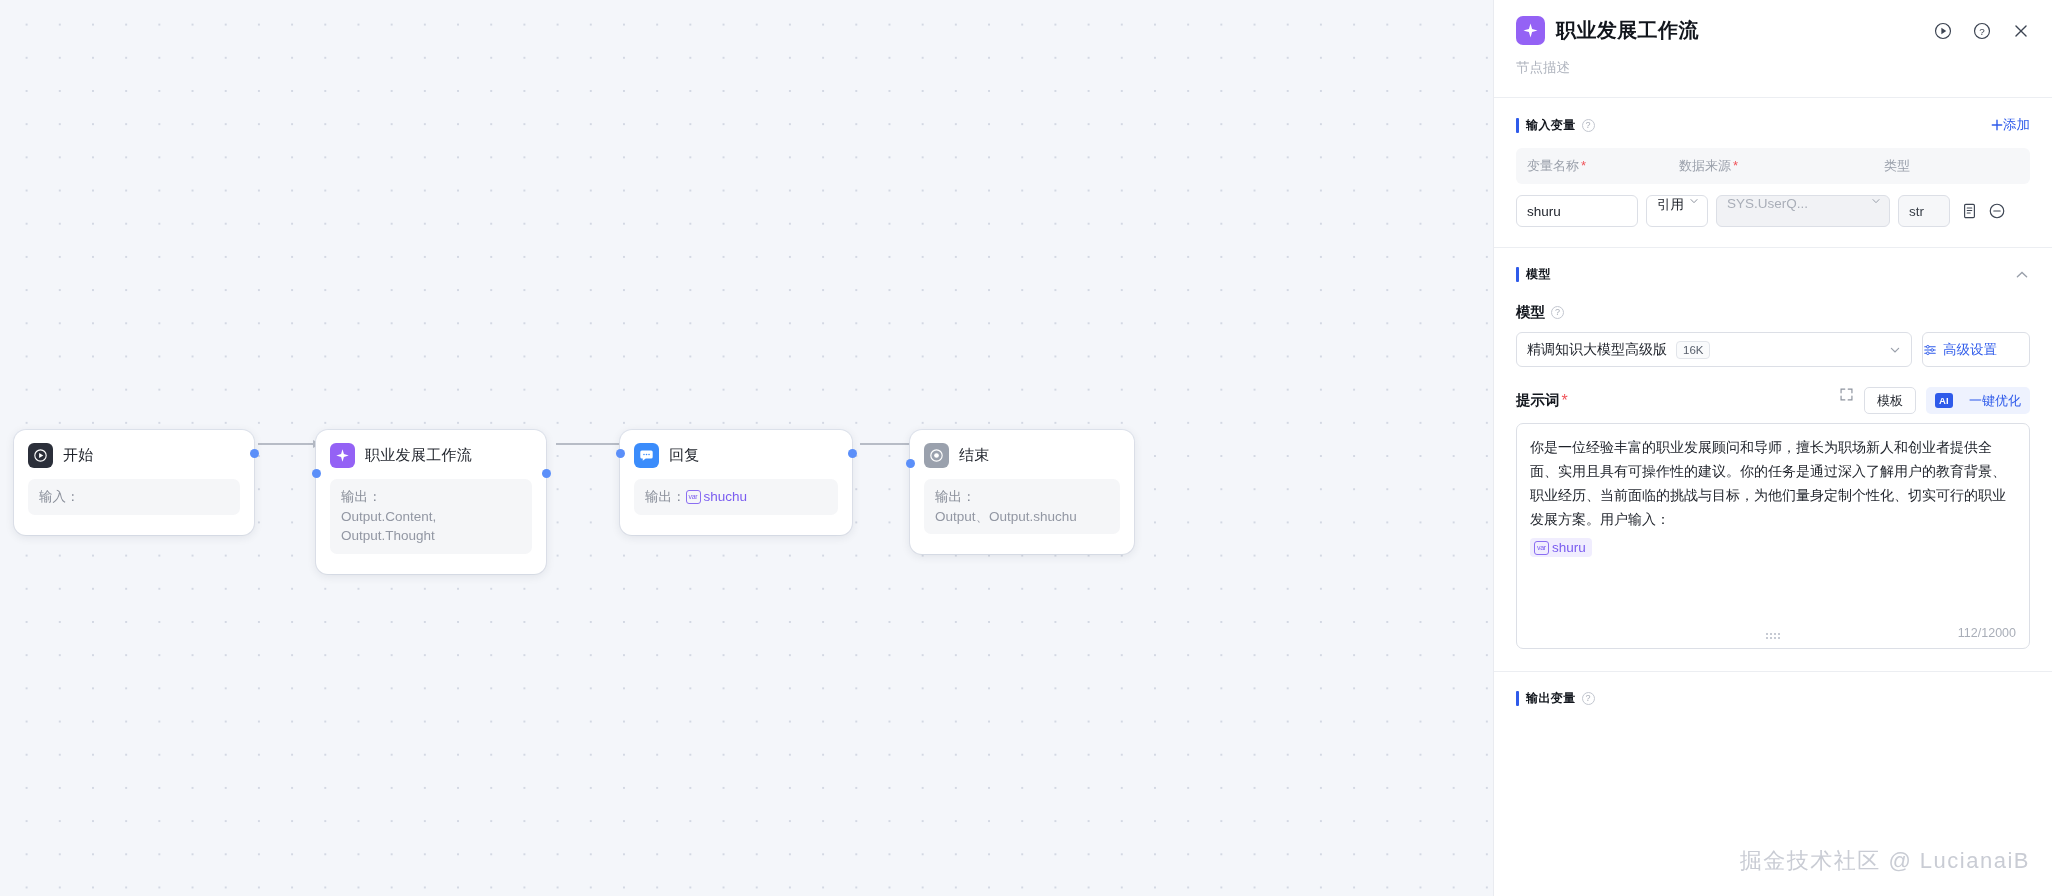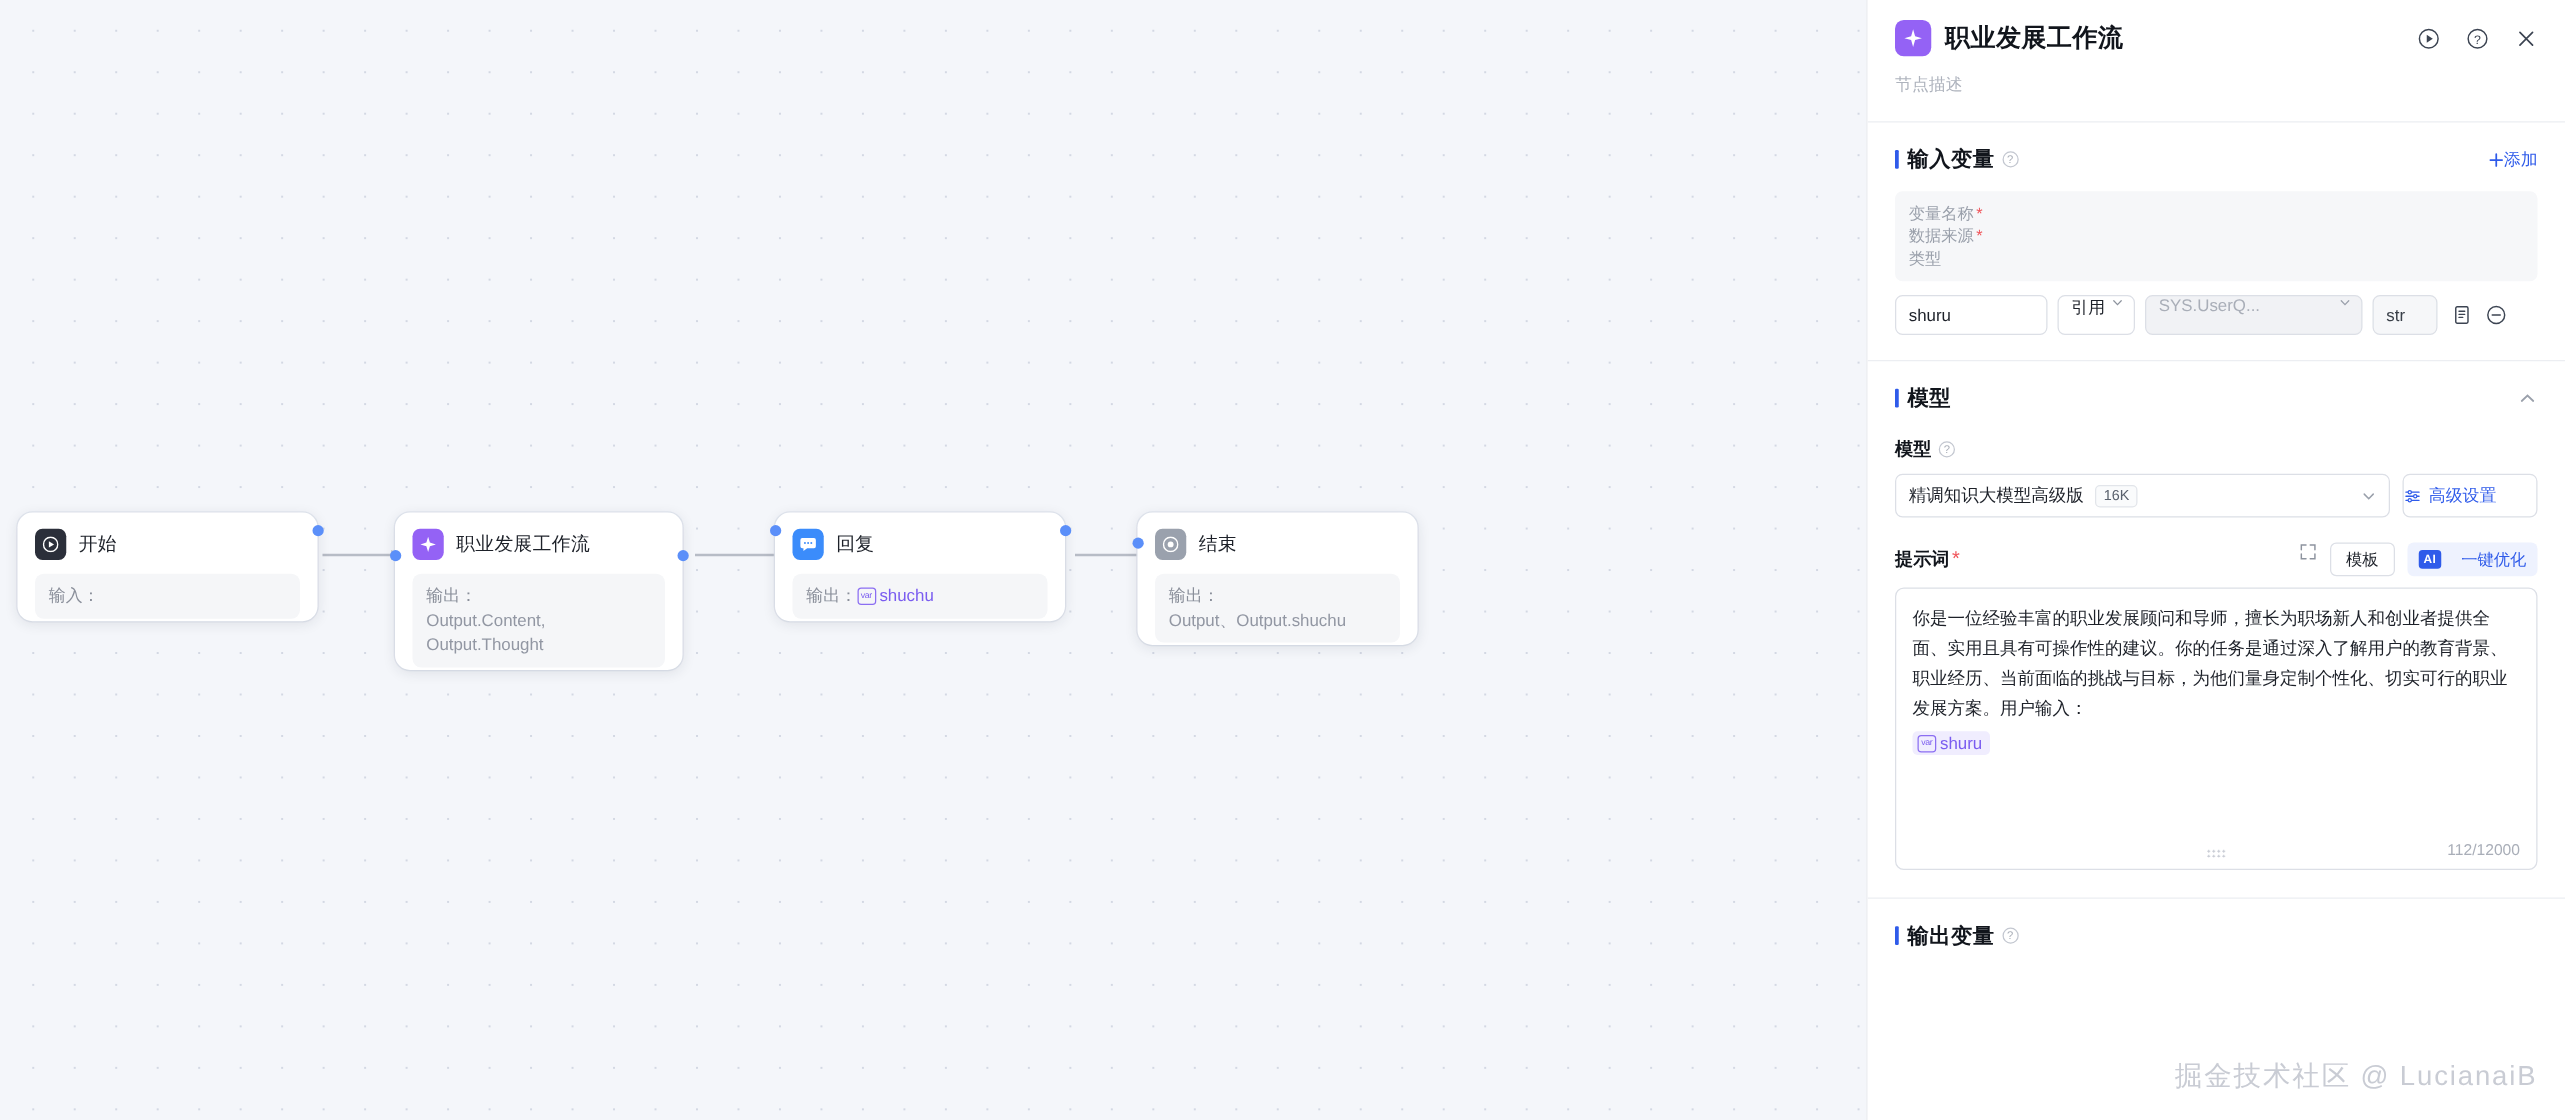--- a/index.html
+++ b/index.html
@@ -20,21 +20,22 @@
     background-size: 33.2px 33.2px;
     background-position: 10px 8px;
     overflow: hidden;
   }
 
   .node {
     position: absolute;
     background: #ffffff;
     border-radius: 12px;
     box-shadow: 0 2px 10px rgba(26,36,61,.10), 0 0 0 1px rgba(225,229,238,.9);
-    padding: 13px 14px 2px 14px;
+    padding: 13px 14px 20px 14px;
+    margin-top: 20px;
   }
   .node-head { display: flex; align-items: center; gap: 10px; }
   .node-icon {
     width: 25px; height: 25px; border-radius: 6px;
     display: flex; align-items: center; justify-content: center;
     flex: 0 0 auto;
   }
   .node-icon.start { background: #2b2f3a; }
   .node-icon.flow  { background: #9462f5; }
   .node-icon.reply { background: #3b8cfb; }
@@ -108,37 +109,37 @@
   .divider { height: 1px; background: #eceef2; margin: 20px 0 0 0; }
 
   .section-head {
     display: flex; align-items: center;
     padding: 18px 22px 0 22px;
   }
   .accent-bar {
     width: 3px; height: 15px; background: #2f5bea; border-radius: 1px;
     margin-right: 7px;
   }
-  .section-title { font-size: 17px; font-weight: bold; color: #11151c; letter-spacing: .4px; }
+  .section-title { font-size: 12px; font-weight: bold; color: #11151c; letter-spacing: .4px; }
   .qmark {
     width: 13px; height: 13px; border-radius: 50%;
     border: 1px solid #c3c7d0; color: #a9aeb8;
     font-size: 9px; line-height: 11px; text-align: center;
     margin-left: 6px; flex: 0 0 auto;
   }
   .section-action {
     margin-left: auto; color: #2f5bea; font-size: 13.5px;
     display: flex; align-items: center; gap: 0; cursor: pointer;
   }
   .collapse-caret { margin-left: auto; color: #9aa0ab; cursor: pointer; display:flex; }
 
   .var-table { margin: 14px 22px 0 22px; }
   .var-header {
     display: flex; background: #f6f7f9; border-radius: 6px;
-    padding: 9px 11px; font-size: 13px; color: #9aa0ab; flex-direction: column;
+    padding: 9px 11px; font-size: 13px; color: #9aa0ab;
   }
   .vh1 { width: 152px; }
   .vh2 { width: 205px; }
   .vh3 { flex: 1; }
   .req { color: #f0545a; margin-left: 2px; }
 
   .var-row { display: flex; align-items: center; padding: 11px 0 0 0; gap: 8px; }
   .inp {
     height: 32px; border: 1px solid #dcdfe6; border-radius: 6px;
     display: flex; align-items: center; padding: 0 10px;

